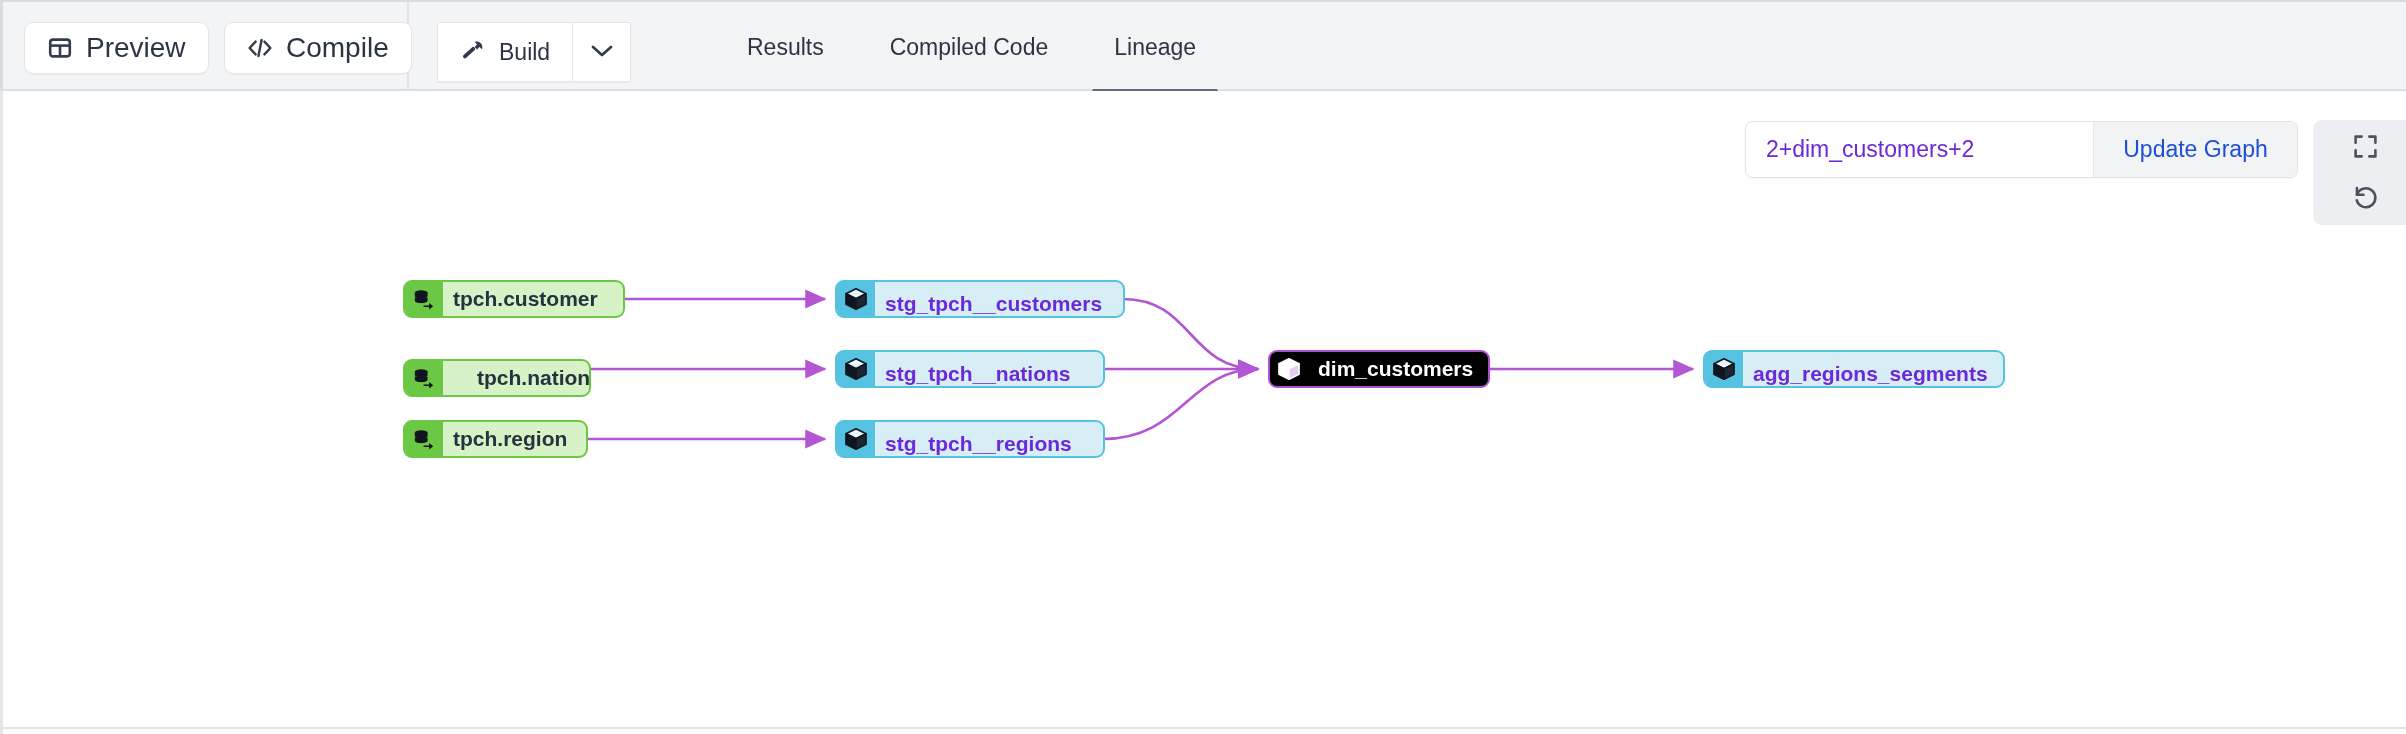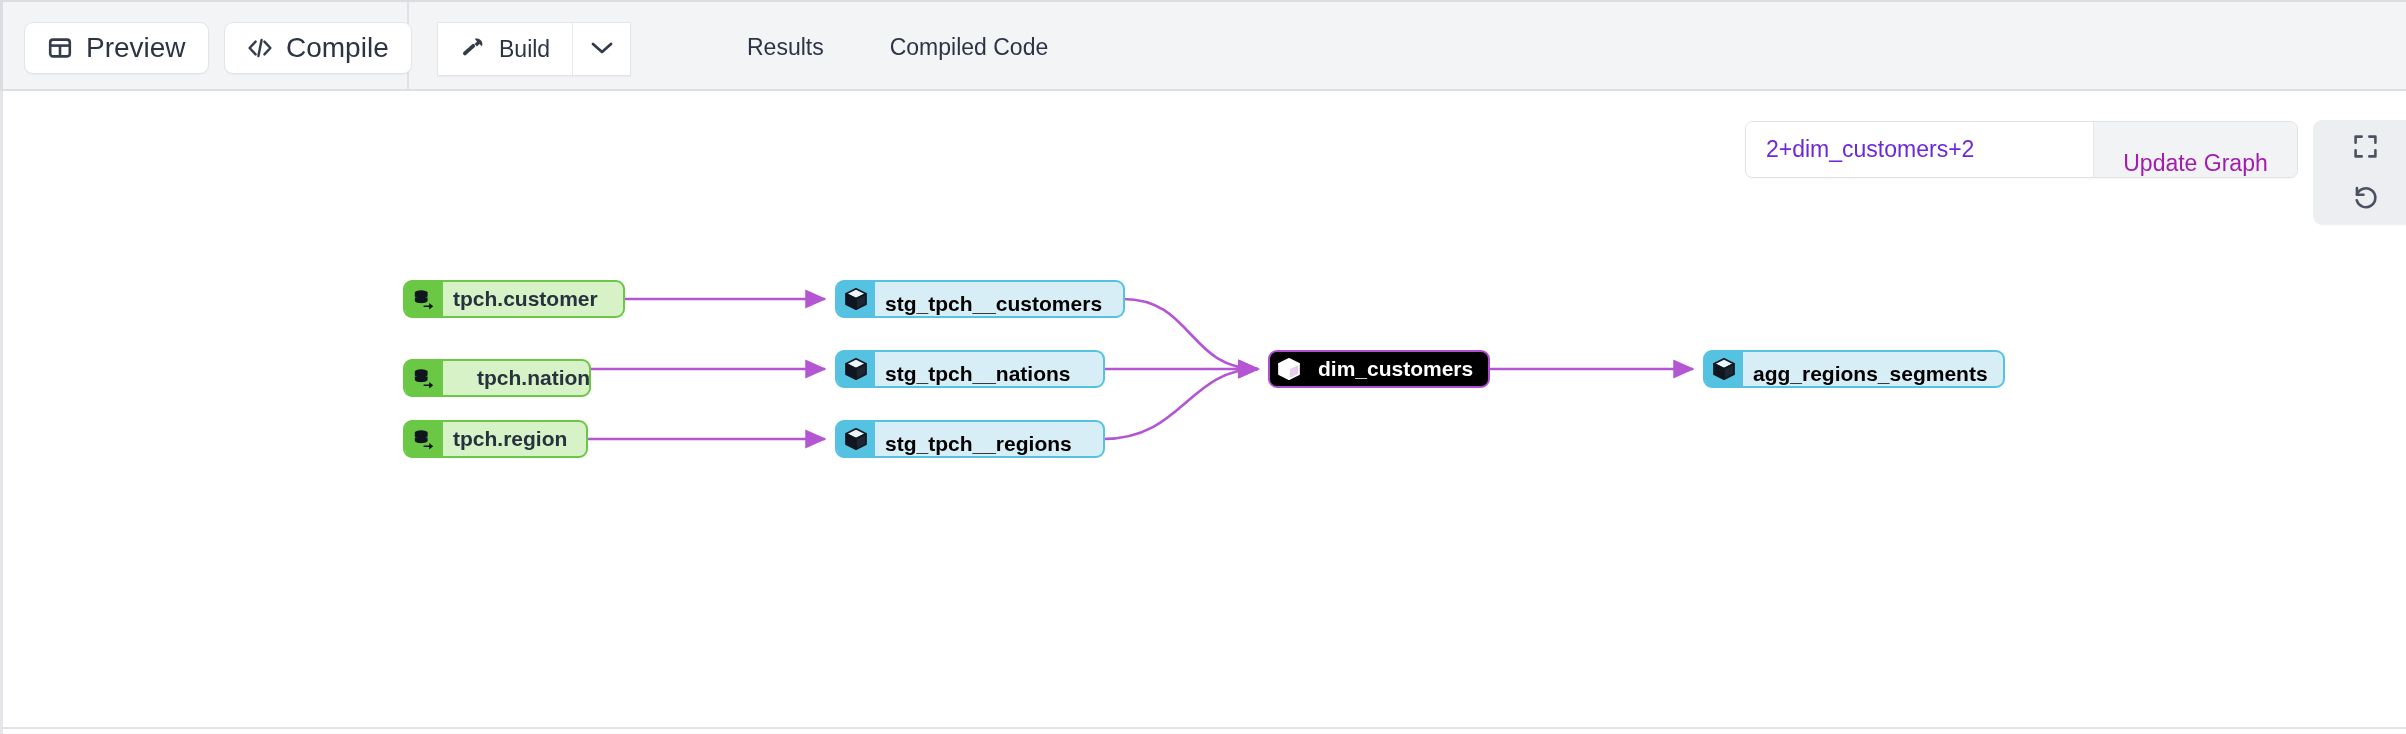--- a/index.html
+++ b/index.html
@@ -34,21 +34,21 @@
     border: 1px solid #e3e5e9;
     border-radius: 9px;
     color: #2c3444;
     font-size: 28px;
     font-family: "Liberation Sans", sans-serif;
     cursor: pointer;
     white-space: nowrap;
     box-shadow: 0 1px 1px rgba(16,24,40,0.04);
   }
   .btn-icon { display:flex; align-items:center; justify-content:center; width:26px; height:26px; }
-  .split { display:flex; align-items:stretch; background:#fff; border:1px solid #e3e5e9; border-radius:1px; height:54px; box-shadow:0 1px 1px rgba(16,24,40,0.04); }
+  .split { display:flex; align-items:stretch; background:#fff; border:1px solid #e3e5e9; border-radius:1px; height:60px; box-shadow:0 1px 1px rgba(16,24,40,0.04); }
   .split > .split-main {
     display:flex; align-items:center; gap:13px; padding:0 22px; border:none; background:transparent;
     font-size:23px; color:#2c3444; cursor:pointer; border-radius:9px 0 0 9px; font-family:"Liberation Sans", sans-serif;
   }
   .split > .split-caret {
     display:flex; align-items:center; justify-content:center; width:58px;
     border:none; border-left:1px solid #e6e8ec; background:transparent; cursor:pointer; border-radius:0 9px 9px 0;
   }
 
   
@@ -87,24 +87,24 @@
   }
   .search-input {
     flex: 0 0 347px;
     border:none; outline:none; background:#ffffff;
     padding: 0 20px;
     font-size:23px; color:#6d28d9;
     font-family:"Liberation Sans", sans-serif;
   }
   .update-btn {
     flex:1; border:none; border-left:1px solid #e5e7eb;
-    background:#f2f3f5; color:#a21caf;
+    background:#f2f3f5; color:#1d4ed8;
     font-size:23px; cursor:pointer;
     font-family:"Liberation Sans", sans-serif;
-    display:flex; align-items:flex-end; justify-content:center;
+    display:flex; align-items:center; justify-content:center;
   }
 
   
   .toolpanel {
     position:absolute; left:2313px; top:120px;
     width:120px; height:105px;
     background:#eceef1;
     border-radius:9px 0 0 9px;
     display:flex; flex-direction:column; align-items:center;
   }
@@ -140,21 +140,21 @@
   }
 
   
   .node.source { background:#d6f2c6; border:2px solid #6bc845; }
   .node.source .node-ico { background:#6bc845; }
   .node.source .node-label { color:#27323f; }
 
   
   .node.model { background:#d8eef7; border:2px solid #54c2e0; }
   .node.model .node-ico { background:#54c2e0; }
-  .node.model .node-label { color:#000000;margin-top:9px; }
+  .node.model .node-label { color:#6d28d9;margin-top:9px; }
 
   
   .node.selected { background:#000000; border:2px solid #ad4fd1; }
   .node.selected .node-ico { background:transparent; }
   .node.selected .node-label { color:#ffffff; }
 </style>
 </head>
 <body>
 
 <div id="app">
@@ -209,20 +209,23 @@
         </button>
       </div>
     </div>
 
     <div class="tabs">
       <button class="tab">
         <span>Results</span>
       </button>
       <button class="tab">
         <span>Compiled Code</span>
+      </button>
+      <button class="tab active">
+        <span>Lineage</span>
       </button>
     </div>
   </div>
 
   <div class="canvas-leftedge"></div>
   <div class="canvas">
 
     <svg class="edges" viewBox="0 0 2403 636">
       <defs>
         <marker id="ah" markerWidth="9" markerHeight="9" refX="7.6" refY="4.5" orient="auto" markerUnits="strokeWidth">

